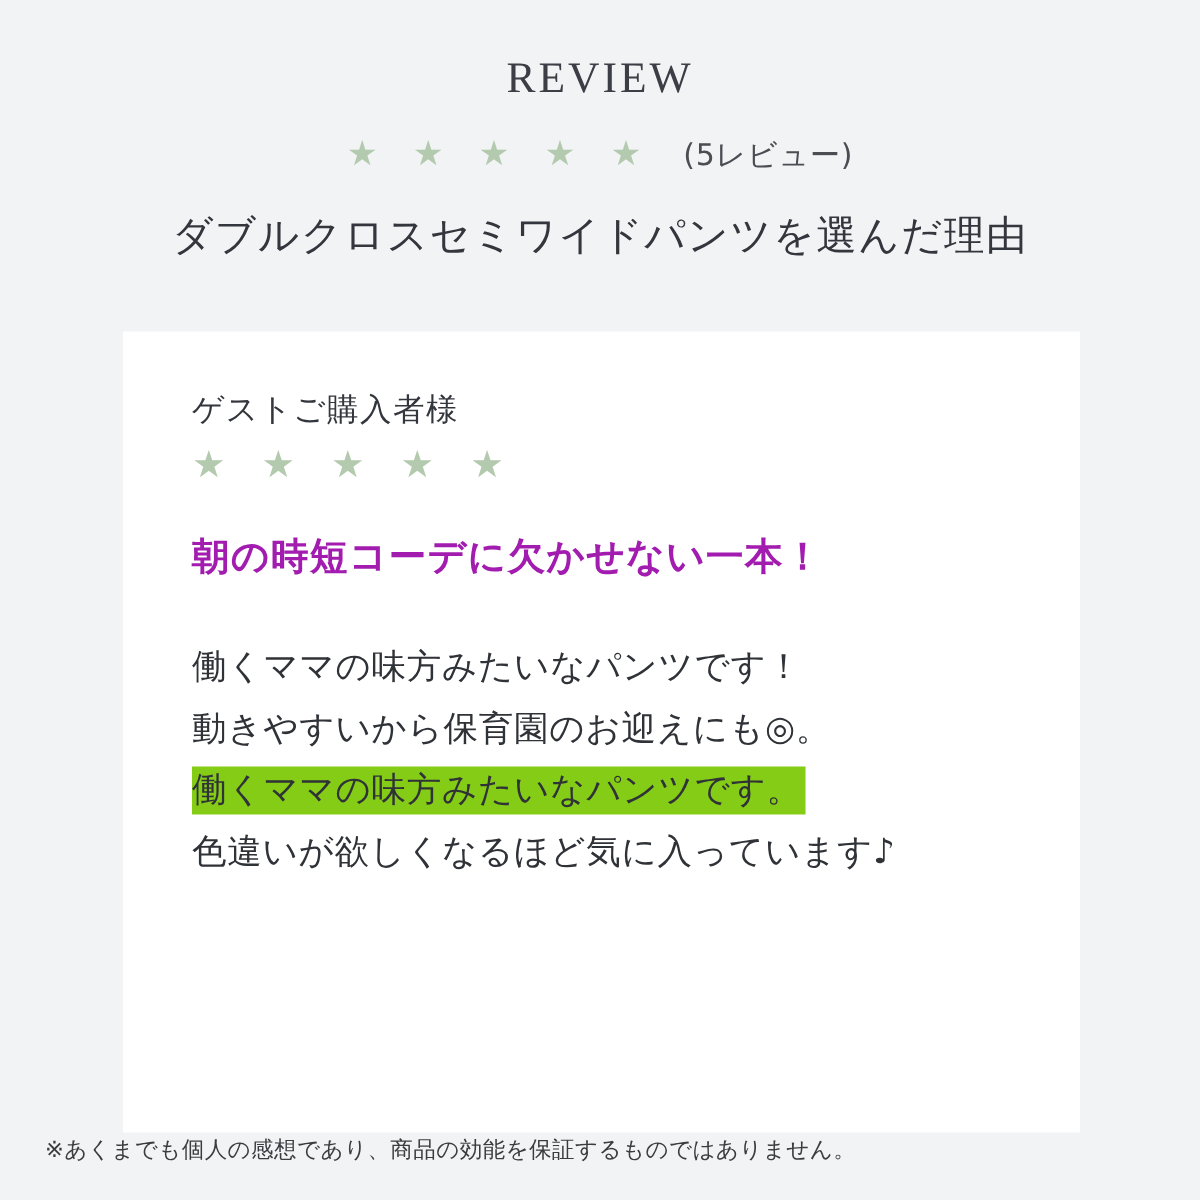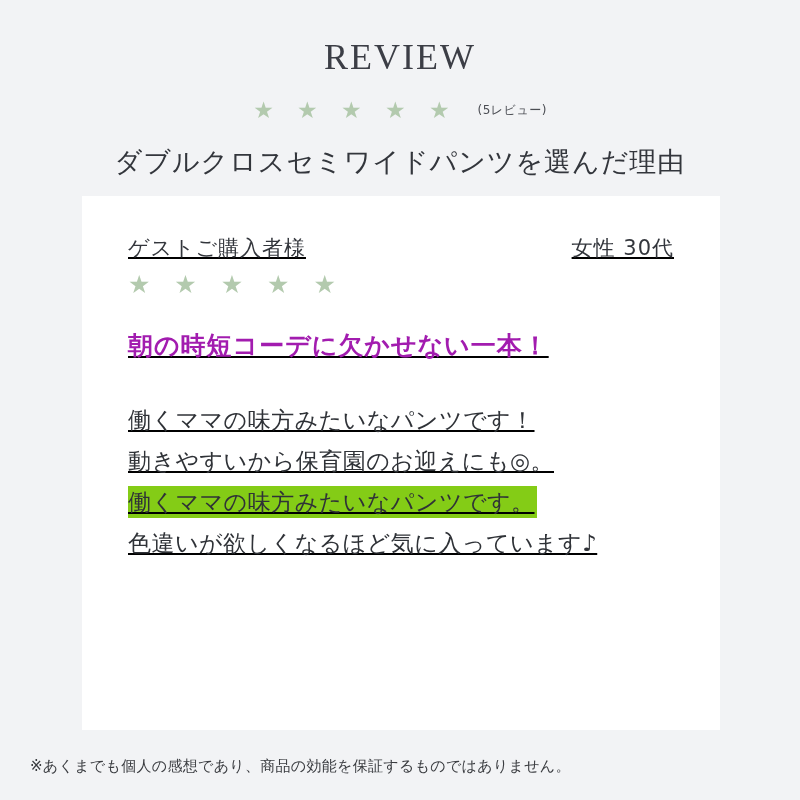--- a/index.html
+++ b/index.html
@@ -12,61 +12,60 @@
   .page {
     position: relative;
     width: 800px;
     height: 800px;
     background: #f2f3f5;
   }
   
   .header { text-align: center; padding-top: 36px; }
   .review-title {
     font-family: "Liberation Serif", "DejaVu Serif", serif;
-    font-size: 36px;
+    font-size: 29px;
     font-weight: 400;
     letter-spacing: 2px;
     color: #3c3e46;
   }
   .rating-row {
     margin-top: 21px;
     display: flex;
     align-items: center;
     justify-content: center;
     gap: 20px;
   }
   .stars {
     color: #b3caae;
     font-size: 23px;
     letter-spacing: 8px;
     line-height: 1;
     white-space: nowrap;
   }
   .rating-count {
     color: #4b4d53;
-    font-size: 12px;
+    font-size: 20px;
     letter-spacing: 0.5px;
   }
   .product-heading {
     margin-top: 22px;
     font-size: 27px;
     font-weight: 400;
     color: #33363c;
     letter-spacing: 1px;
   }
   
   .card {
     position: absolute;
     left: 82px;
-    top: 196px;
+    top: 221px;
     width: 638px;
     height: 534px;
     background: #ffffff;
     padding: 38px 46px 0 46px;
-    text-decoration: underline;
   }
   .reviewer-row {
     display: flex;
     justify-content: space-between;
     align-items: baseline;
     font-size: 21px;
     color: #33363c;
     letter-spacing: 1px;
   }
   .card .stars { font-size: 25px; margin-top: 10px; display: inline-block; }
@@ -112,21 +111,20 @@
       <span class="stars">★ ★ ★ ★ ★</span>
       <span class="rating-count">(5レビュー)</span>
     </div>
 
     <div class="product-heading">ダブルクロスセミワイドパンツを選んだ理由</div>
   </div>
 
   <div class="card">
     <div class="reviewer-row">
       <span>ゲストご購入者様</span>
-      <span>女性 30代</span>
     </div>
 
     <span class="stars">★ ★ ★ ★ ★</span>
 
     <div class="review-headline">朝の時短コーデに欠かせない一本！</div>
 
     <div class="review-body">
         <div class="line">働くママの味方みたいなパンツです！</div>
         <div class="line">動きやすいから保育園のお迎えにも◎。</div>
         <div class="line"><span class="hl">働くママの味方みたいなパンツです。</span></div>

